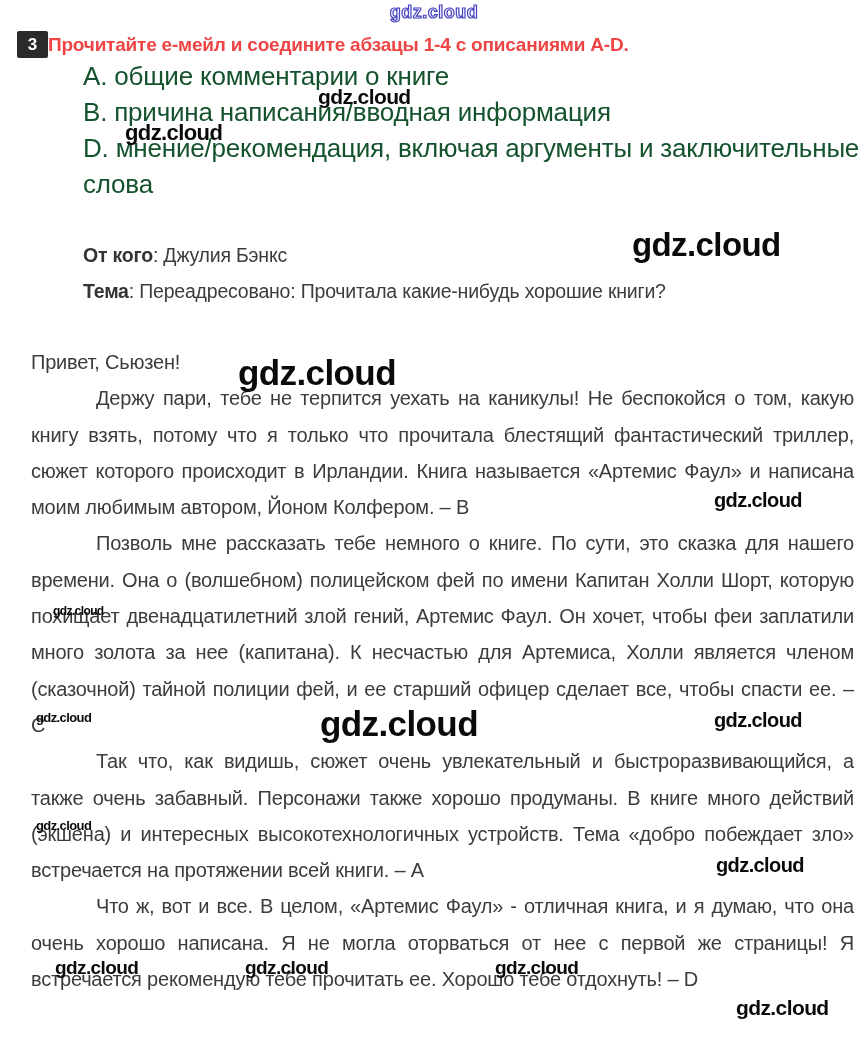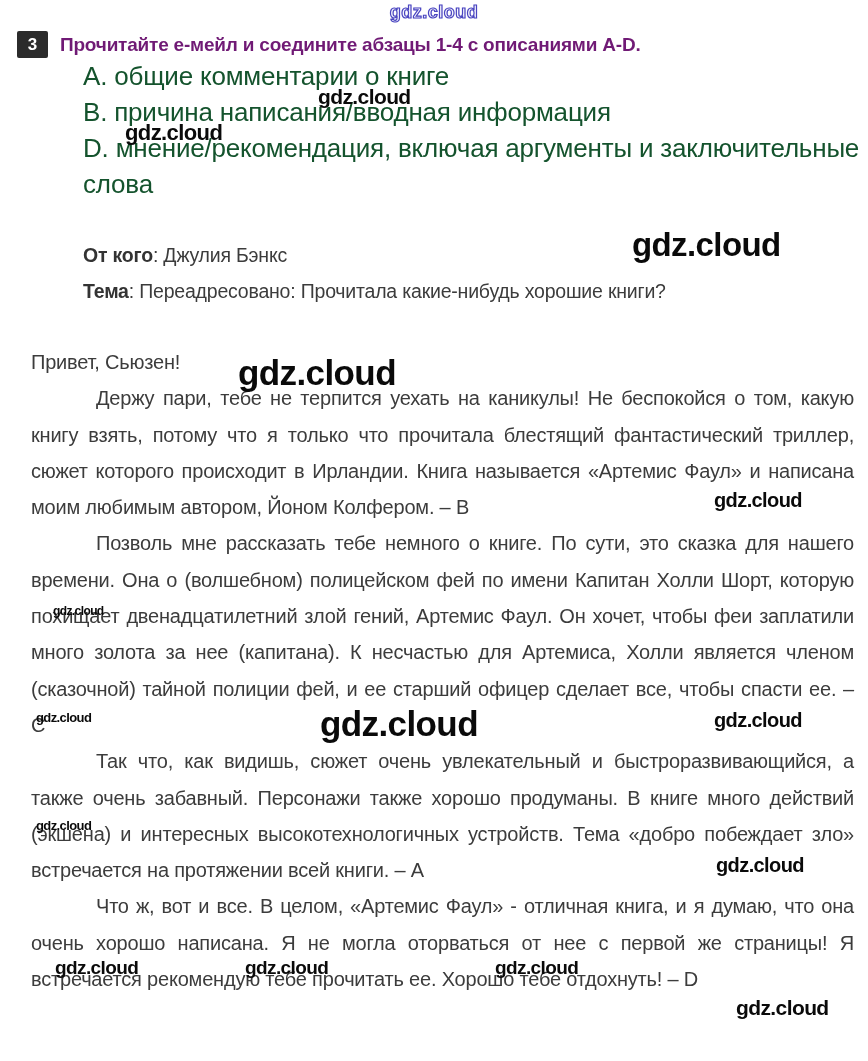--- a/index.html
+++ b/index.html
@@ -50,26 +50,25 @@
     background: #2b2b2b;
     border-radius: 2px;
     color: #ffffff;
     font-size: 17px;
     font-weight: 700;
     line-height: 27px;
     text-align: center;
     flex: 0 0 auto;
   }
   .title {
-    margin-left: 12px;
     font-size: 19px;
     font-weight: 700;
     line-height: 27px;
     letter-spacing: -0.2px;
-    color: #701a75;
+    color: #ef4444;
     white-space: nowrap;
   }
   
   .options {
     position: absolute;
     left: 83px;
     top: 58px;
     font-size: 26px;
     line-height: 36px;
     letter-spacing: -0.2px;

